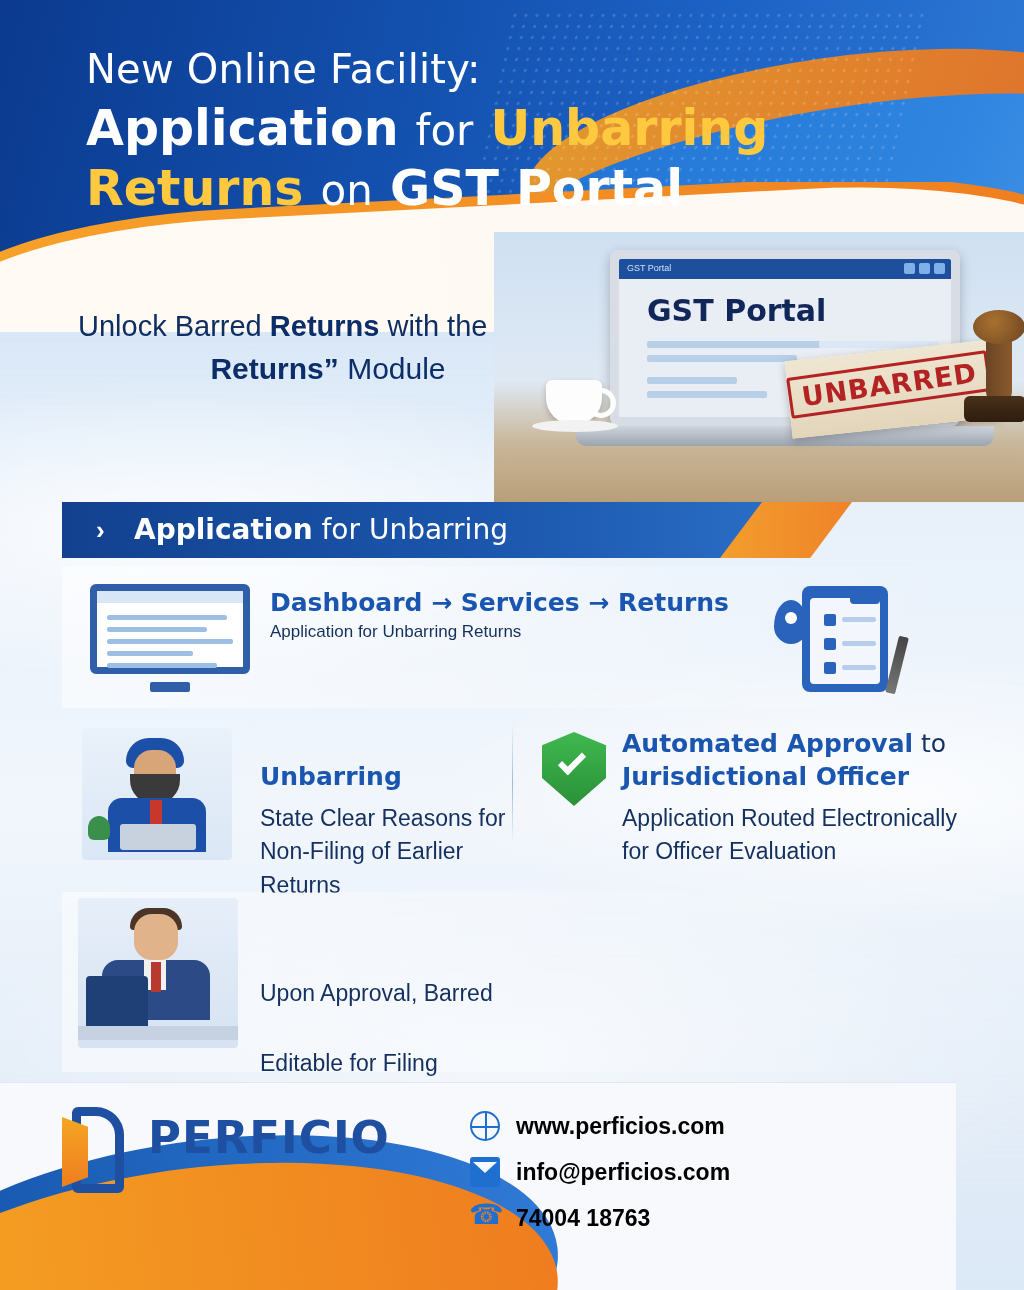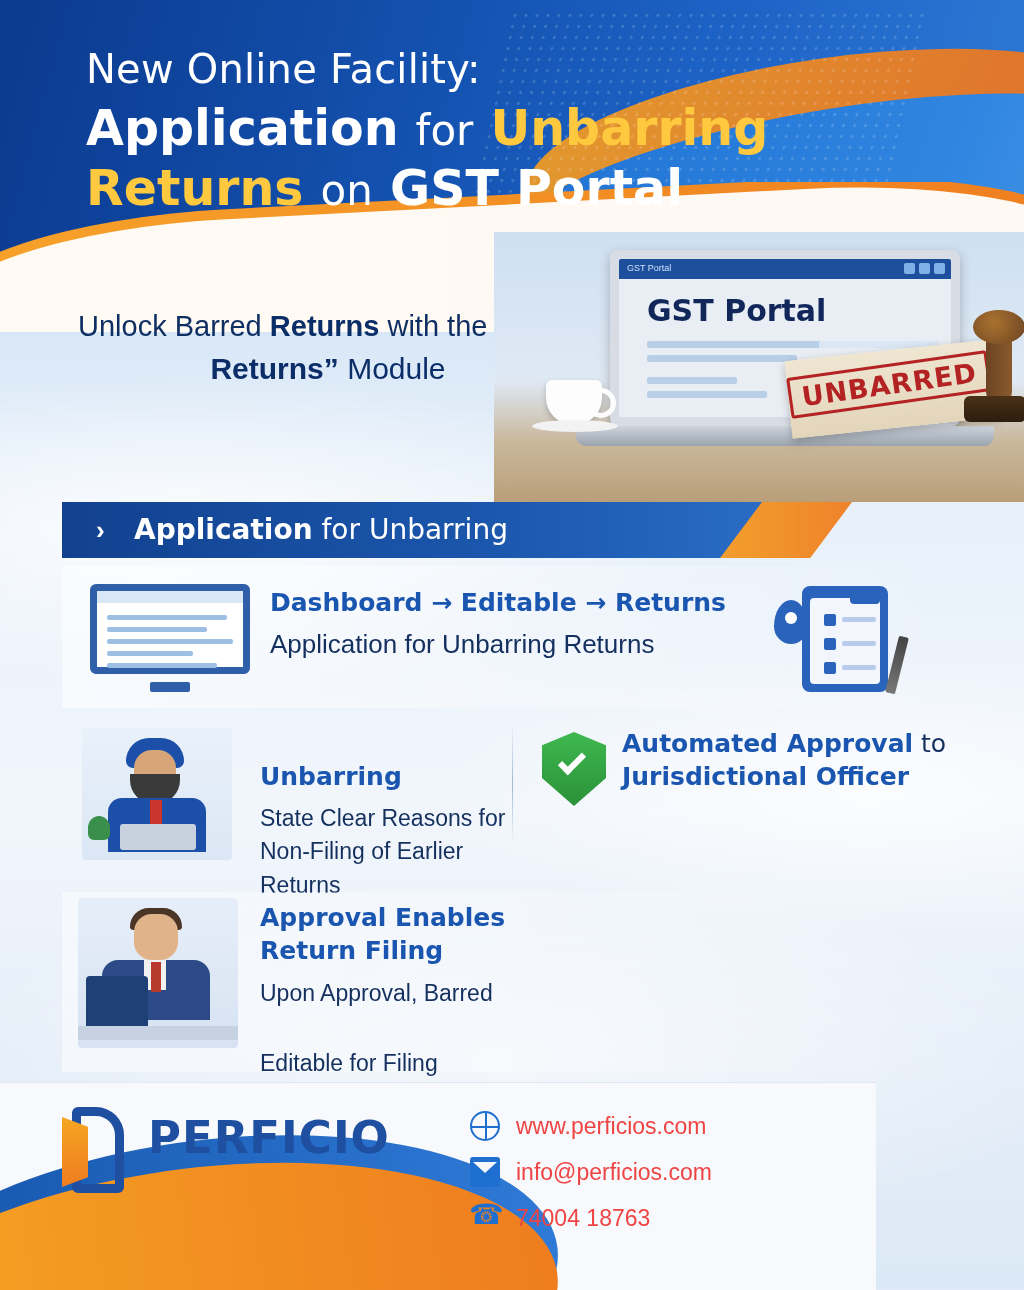--- a/index.html
+++ b/index.html
@@ -213,21 +213,21 @@
     position: absolute; inset: 0 0 18px 0; background: #ffffff;
     border: 7px solid #2f5fa8; border-radius: 6px;
   }
   .monitor .m-top { position: absolute; left: 0; right: 0; top: 0; height: 12px; background: #d9e6f5; }
   .monitor .m-line { position: absolute; left: 10px; height: 5px; background: #9dbfe4; border-radius: 2px; }
   .monitor .m-stand { position: absolute; left: 60px; bottom: 0; width: 40px; height: 10px; background: #2f5fa8; border-radius: 2px; }
   .row1 .t-main {
     position: absolute; left: 208px; top: 22px; font-size: 25px;
   }
   .row1 .t-sub {
-    position: absolute; left: 208px; top: 63px; font-size: 26px;
+    position: absolute; left: 208px; top: 56px; font-size: 17px;
   }
   .clipboard {
     position: absolute; right: 60px; top: 8px; width: 120px; height: 124px;
   }
   .clipboard .cb {
     position: absolute; left: 20px; top: 12px; width: 86px; height: 106px;
     background: #2a63bb; border-radius: 8px;
   }
   .clipboard .cb-in {
     position: absolute; left: 8px; top: 12px; width: 70px; height: 86px;
@@ -300,21 +300,21 @@
   .pb-shirt{ position:absolute; left:66px; top:62px; width:22px; height:30px; background:#f1f1f1; transform:rotate(0deg); }
   .pb-tie{ position:absolute; left:73px; top:64px; width:10px; height:30px; background:#b8392e; }
   .pb-monitor{ position:absolute; left:8px; top:78px; width:62px; height:54px; background:#1f3f77; border-radius:4px; }
   .pb-desk{ position:absolute; left:0; bottom:8px; width:160px; height:14px; background:#c6d2e2; }
 
   .row3 .c3-h { position: absolute; left: 198px; top: 10px; font-size: 25px; line-height: 1.3; width: 300px; }
   .row3 .c3-p { position: absolute; left: 198px; top: 84px; font-size: 23px; line-height: 1.52; width: 300px; }
 
   
   .footer {
-    position: absolute; left: 0; bottom: 0; width: 876px; height: 208px;
+    position: absolute; left: 0; bottom: 0; width: 956px; height: 208px;
     background: #f7f9fc;
     border-top: 1px solid #e2e8f1;
     overflow: hidden;
   }
   .footer .swoop1 {
     position: absolute; left: -140px; bottom: -150px; width: 700px; height: 300px;
     border-radius: 50%;
     background: linear-gradient(90deg, #1352a8, #2f7ad6);
     transform: rotate(-7deg);
   }
@@ -340,21 +340,21 @@
     position: absolute; left: 86px; top: 6px; font-size: 45px; font-weight: bold;
     color: #1e4fa0; letter-spacing: 1px; font-family: "DejaVu Sans", sans-serif;
   }
   .logo .tag {
     position: absolute; left: 90px; top: 62px; font-size: 18px; color: #6d7c8d;
   }
 
   .contacts { position: absolute; left: 470px; top: 28px; }
   .crow { display: flex; align-items: center; gap: 16px; margin-bottom: 16px; }
   .crow .ico { width: 30px; height: 30px; flex: 0 0 30px; position: relative; }
-  .crow .txt { font-size: 23px; font-weight: normal; color: #ef4444; }
+  .crow .txt { font-size: 23px; font-weight: bold; color: #000000; }
 
   .ico-globe { border: 2.5px solid #1e6fd0; border-radius: 50%; }
   .ico-globe::before { content:""; position:absolute; left:13px; top:0; width:2px; height:26px; background:#1e6fd0; }
   .ico-globe::after { content:""; position:absolute; left:0; top:12.5px; width:26px; height:2px; background:#1e6fd0; }
   .ico-mail { background:#1e6fd0; border-radius:3px; }
   .ico-mail::before{
     content:""; position:absolute; left:3px; top:5px; width:24px; height:14px;
     border-top: 11px solid #f7f9fc; border-left: 12px solid transparent; border-right: 12px solid transparent;
     box-sizing: border-box;
   }
@@ -453,21 +453,21 @@
         <div class="m-top"></div>
         <div class="m-line" style="top:24px; width:120px;"></div>
         <div class="m-line" style="top:36px; width:100px;"></div>
         <div class="m-line" style="top:48px; width:126px;"></div>
         <div class="m-line" style="top:60px; width:86px;"></div>
         <div class="m-line" style="top:72px; width:110px;"></div>
       </div>
       <div class="m-stand"></div>
     </div>
 
-    <div class="h t-main">Dashboard → Editable → Returns</div>
+    <div class="h t-main">Dashboard → Services → Returns</div>
     <div class="p t-sub">Application for Unbarring Returns</div>
 
     <div class="clipboard">
       <div class="pin"></div>
       <div class="cb">
         <div class="cb-in">
           <div class="chk" style="top:16px;"></div>
           <div class="cline" style="top:19px;"></div>
           <div class="chk" style="top:40px;"></div>
           <div class="cline" style="top:43px;"></div>
@@ -505,40 +505,40 @@
 
     <div class="shield">
       <div class="sh"></div>
       <div class="tick"></div>
     </div>
 
     <div class="h c2-h">
       <span>Automated Approval</span><span style="font-weight:400;color:#14305e;"> to</span><br>
       <span>Jurisdictional Officer</span>
     </div>
+    <div class="p c2-p">
+      <span>Application Routed Electronically</span><br>
+      <span>for Officer Evaluation</span>
+    </div>
   </div>
 
   <div class="feat row3">
     <div class="band"></div>
 
     <div class="person-b">
       <div class="pb-bg"></div>
       <div class="pb-hair"></div>
       <div class="pb-head"></div>
       <div class="pb-body"></div>
       <div class="pb-shirt"></div>
       <div class="pb-tie"></div>
       <div class="pb-monitor"></div>
       <div class="pb-desk"></div>
     </div>
 
-    <div class="h c3-h">
-      <span>Approval Enables</span><br>
-      <span>Return Filing</span>
-    </div>
     <div class="p c3-p">
       <span>Upon Approval, Barred</span><br>
       <br>
       <span>Editable for Filing</span>
     </div>
   </div>
 
   <div class="footer">
     <div class="swoop1"></div>
     <div class="swoop2"></div>

